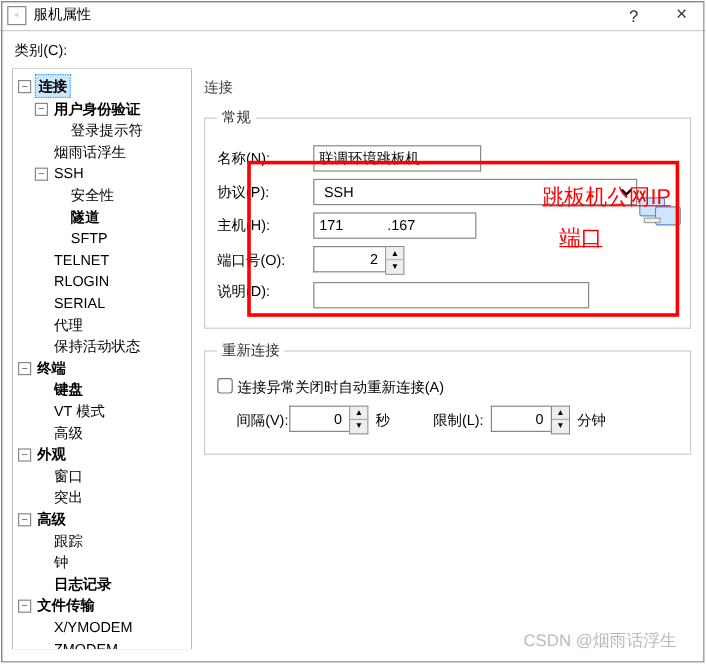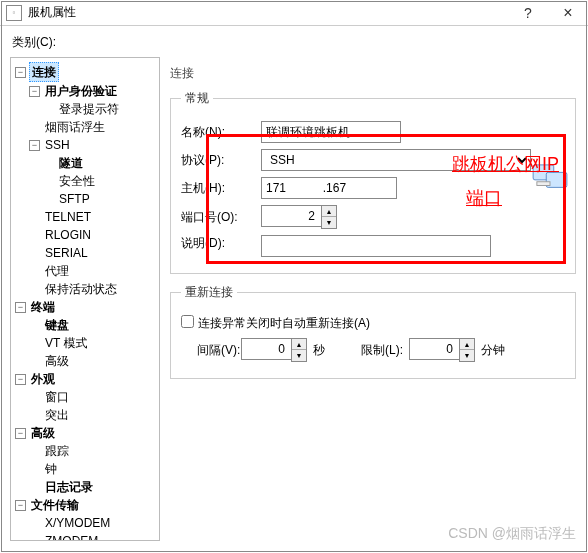--- a/index.html
+++ b/index.html
@@ -43,21 +43,21 @@
 .computer-icon svg { width: 100%; height: 100%; }
 .redbox { position: absolute; border: 3px solid #ff0000; pointer-events: none; }
 .red1 { left: 206px; top: 134px; width: 360px; height: 130px; }
 .annot { position: absolute; color: #ff0000; font-size: 18px; font-weight: normal; pointer-events: none; text-decoration: underline; }
 .annot1 { left: 452px; top: 152px; }
 .annot2 { left: 466px; top: 186px; }
 .checkbox-row { display: flex; align-items: flex-start; margin: 6px 0; }
 .checkbox-row input { margin-right: 4px; }
 .inline-num { width: 50px; }
 .small-label { margin: 0 6px; }
-.watermark { position: absolute; right: 12px; bottom: 10px; color: #bbb; font-size: 14px; }
+.watermark { position: absolute; right: 24px; bottom: 10px; color: #bbb; font-size: 14px; }
 .outer-border { border: 1px solid #888; width: 586px; height: 551px; position: absolute; top: 1px; left: 1px; pointer-events: none; }
 </style>
 </head>
 <body>
 
 <div class="titlebar">
   <span class="titlebar-icon">▫</span>
   <span class="titlebar-title">服机属性</span>
   <div class="titlebar-btns">
     <div class="tb-btn">?</div>
@@ -99,27 +99,27 @@
               </li>
             <li>
                 <div class="node">
                   <span class="toggle">−</span>
                   <span class="node-label">SSH</span>
                 </div>
               <ul>
                 <li>
                     <div class="node">
                       <span class="toggle blank"></span>
-                      <span class="node-label bold">隧道</span>
+                      <span class="node-label">安全性</span>
                     </div>
                   </li>
                 <li>
                     <div class="node">
                       <span class="toggle blank"></span>
-                      <span class="node-label">安全性</span>
+                      <span class="node-label bold">隧道</span>
                     </div>
                   </li>
                 <li>
                     <div class="node">
                       <span class="toggle blank"></span>
                       <span class="node-label">SFTP</span>
                     </div>
                   </li>
               </ul>
             </li>

